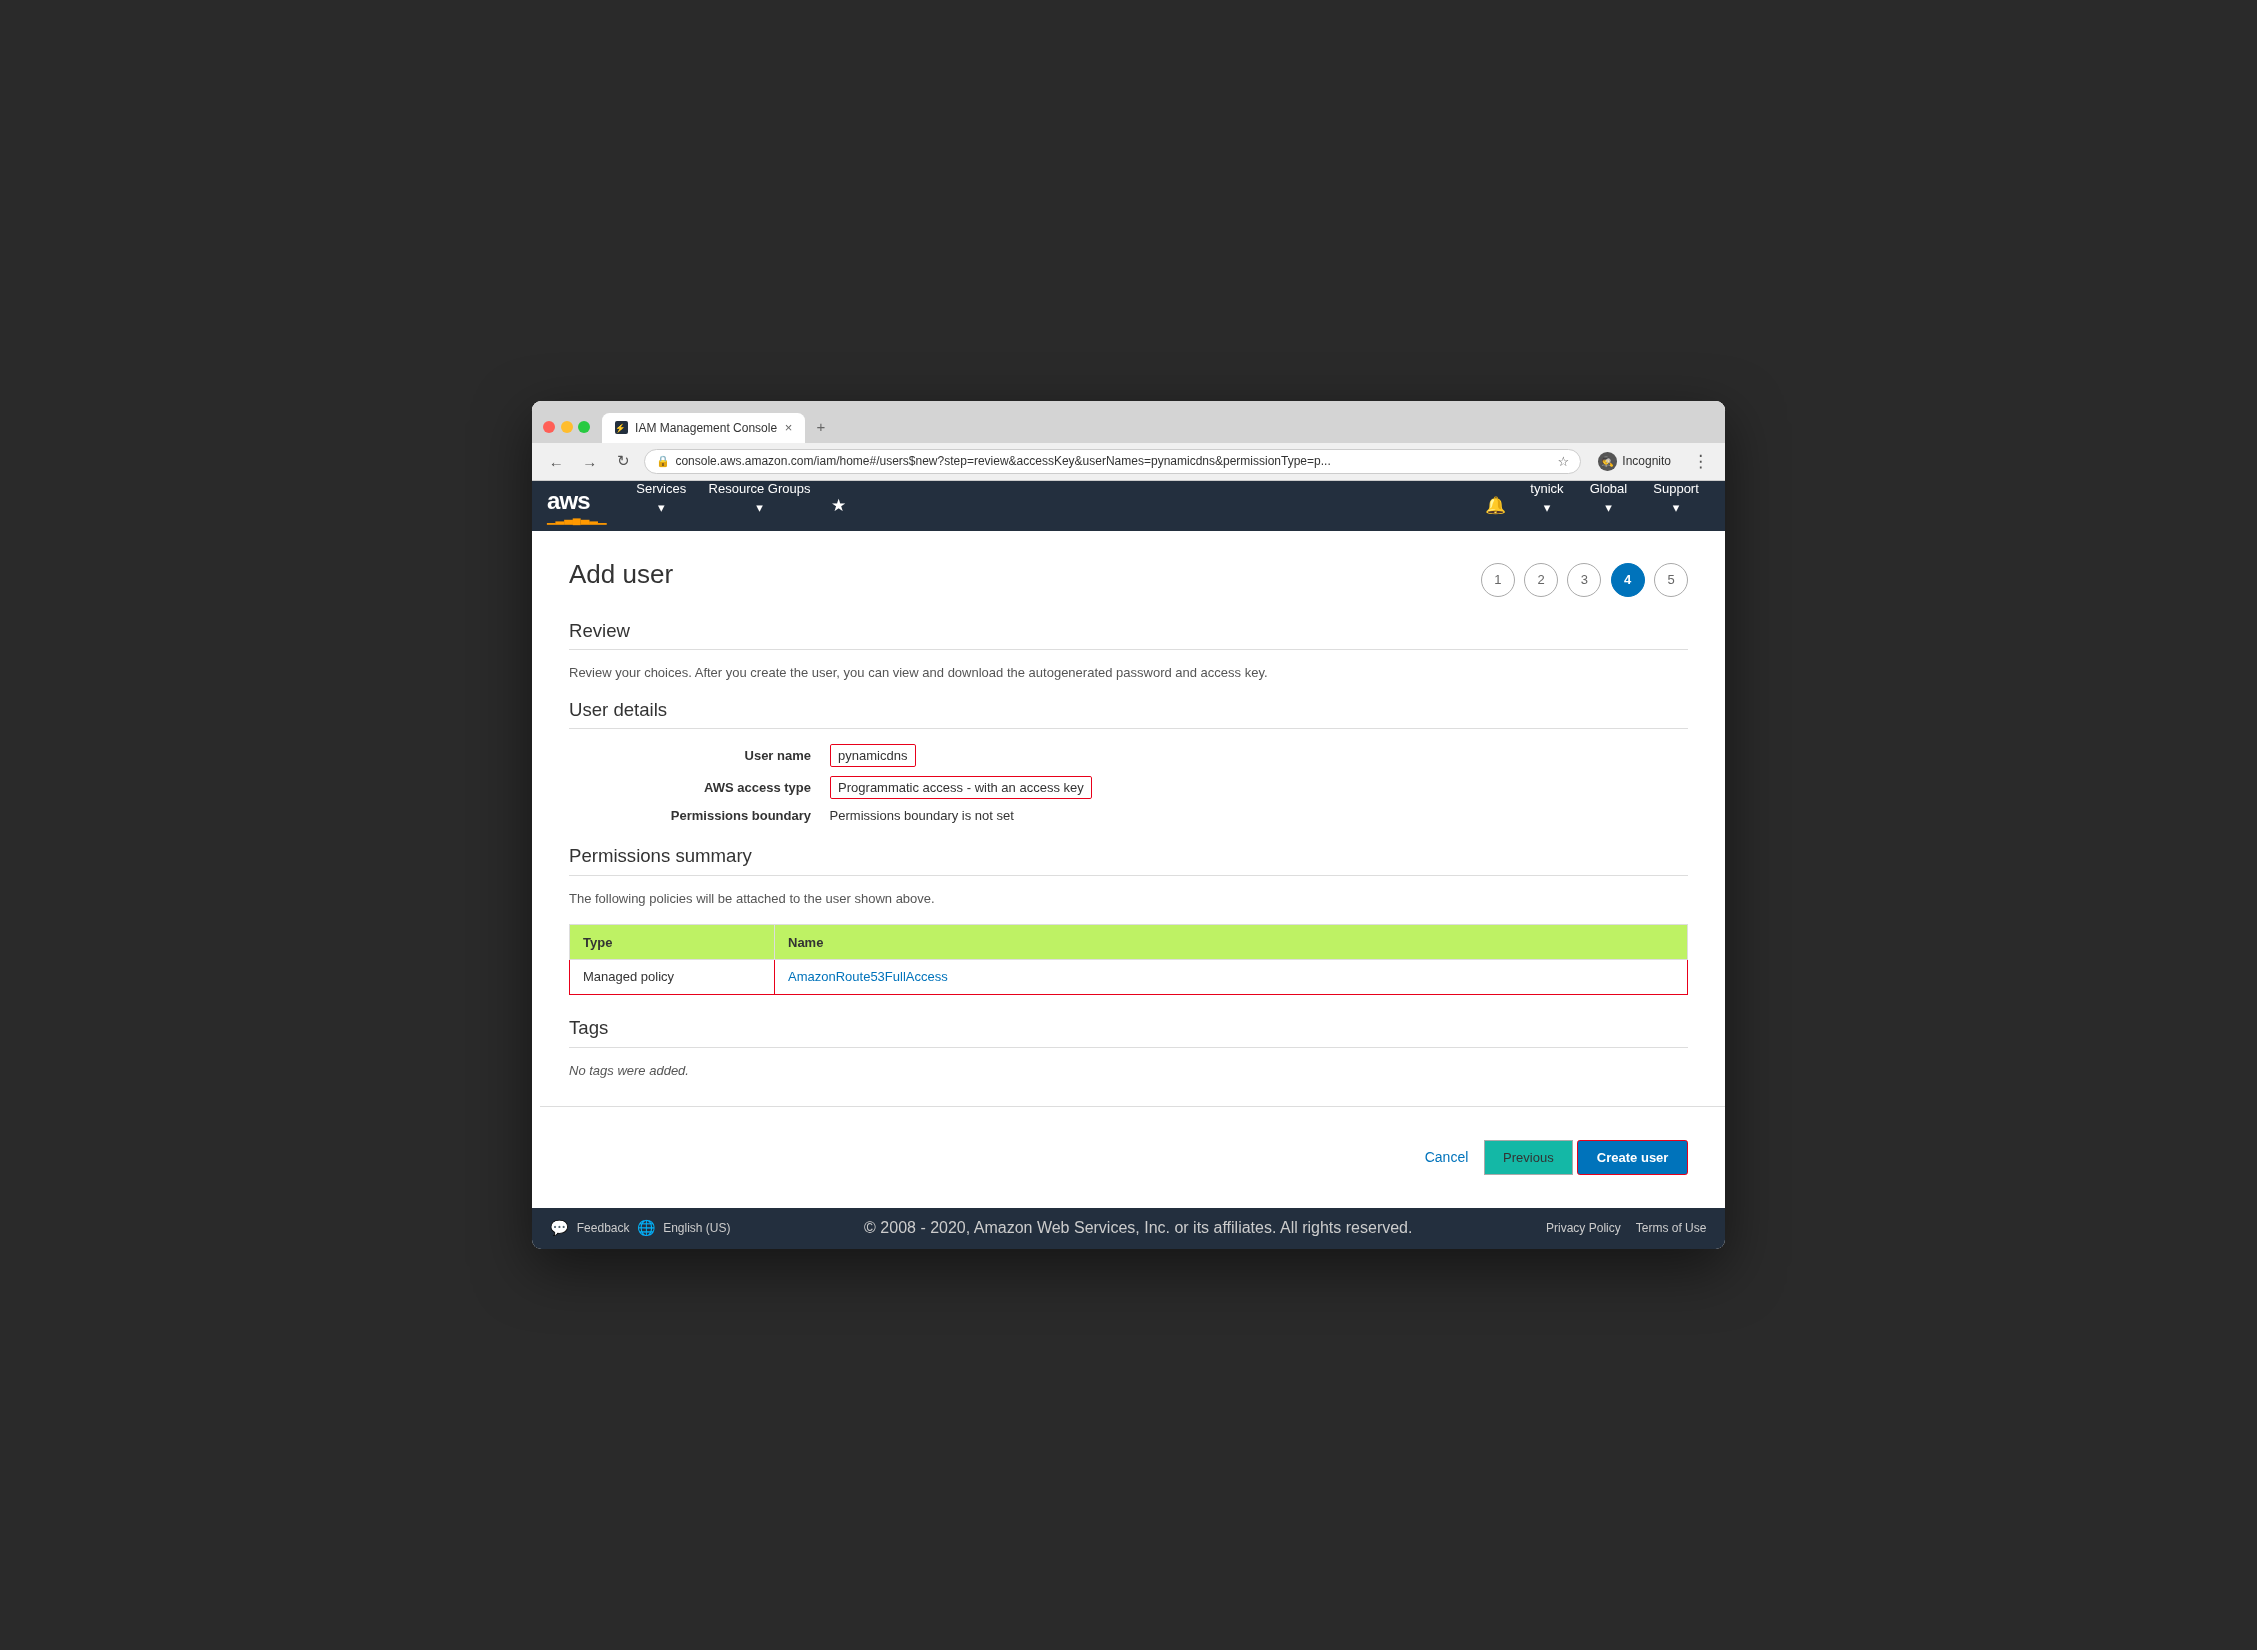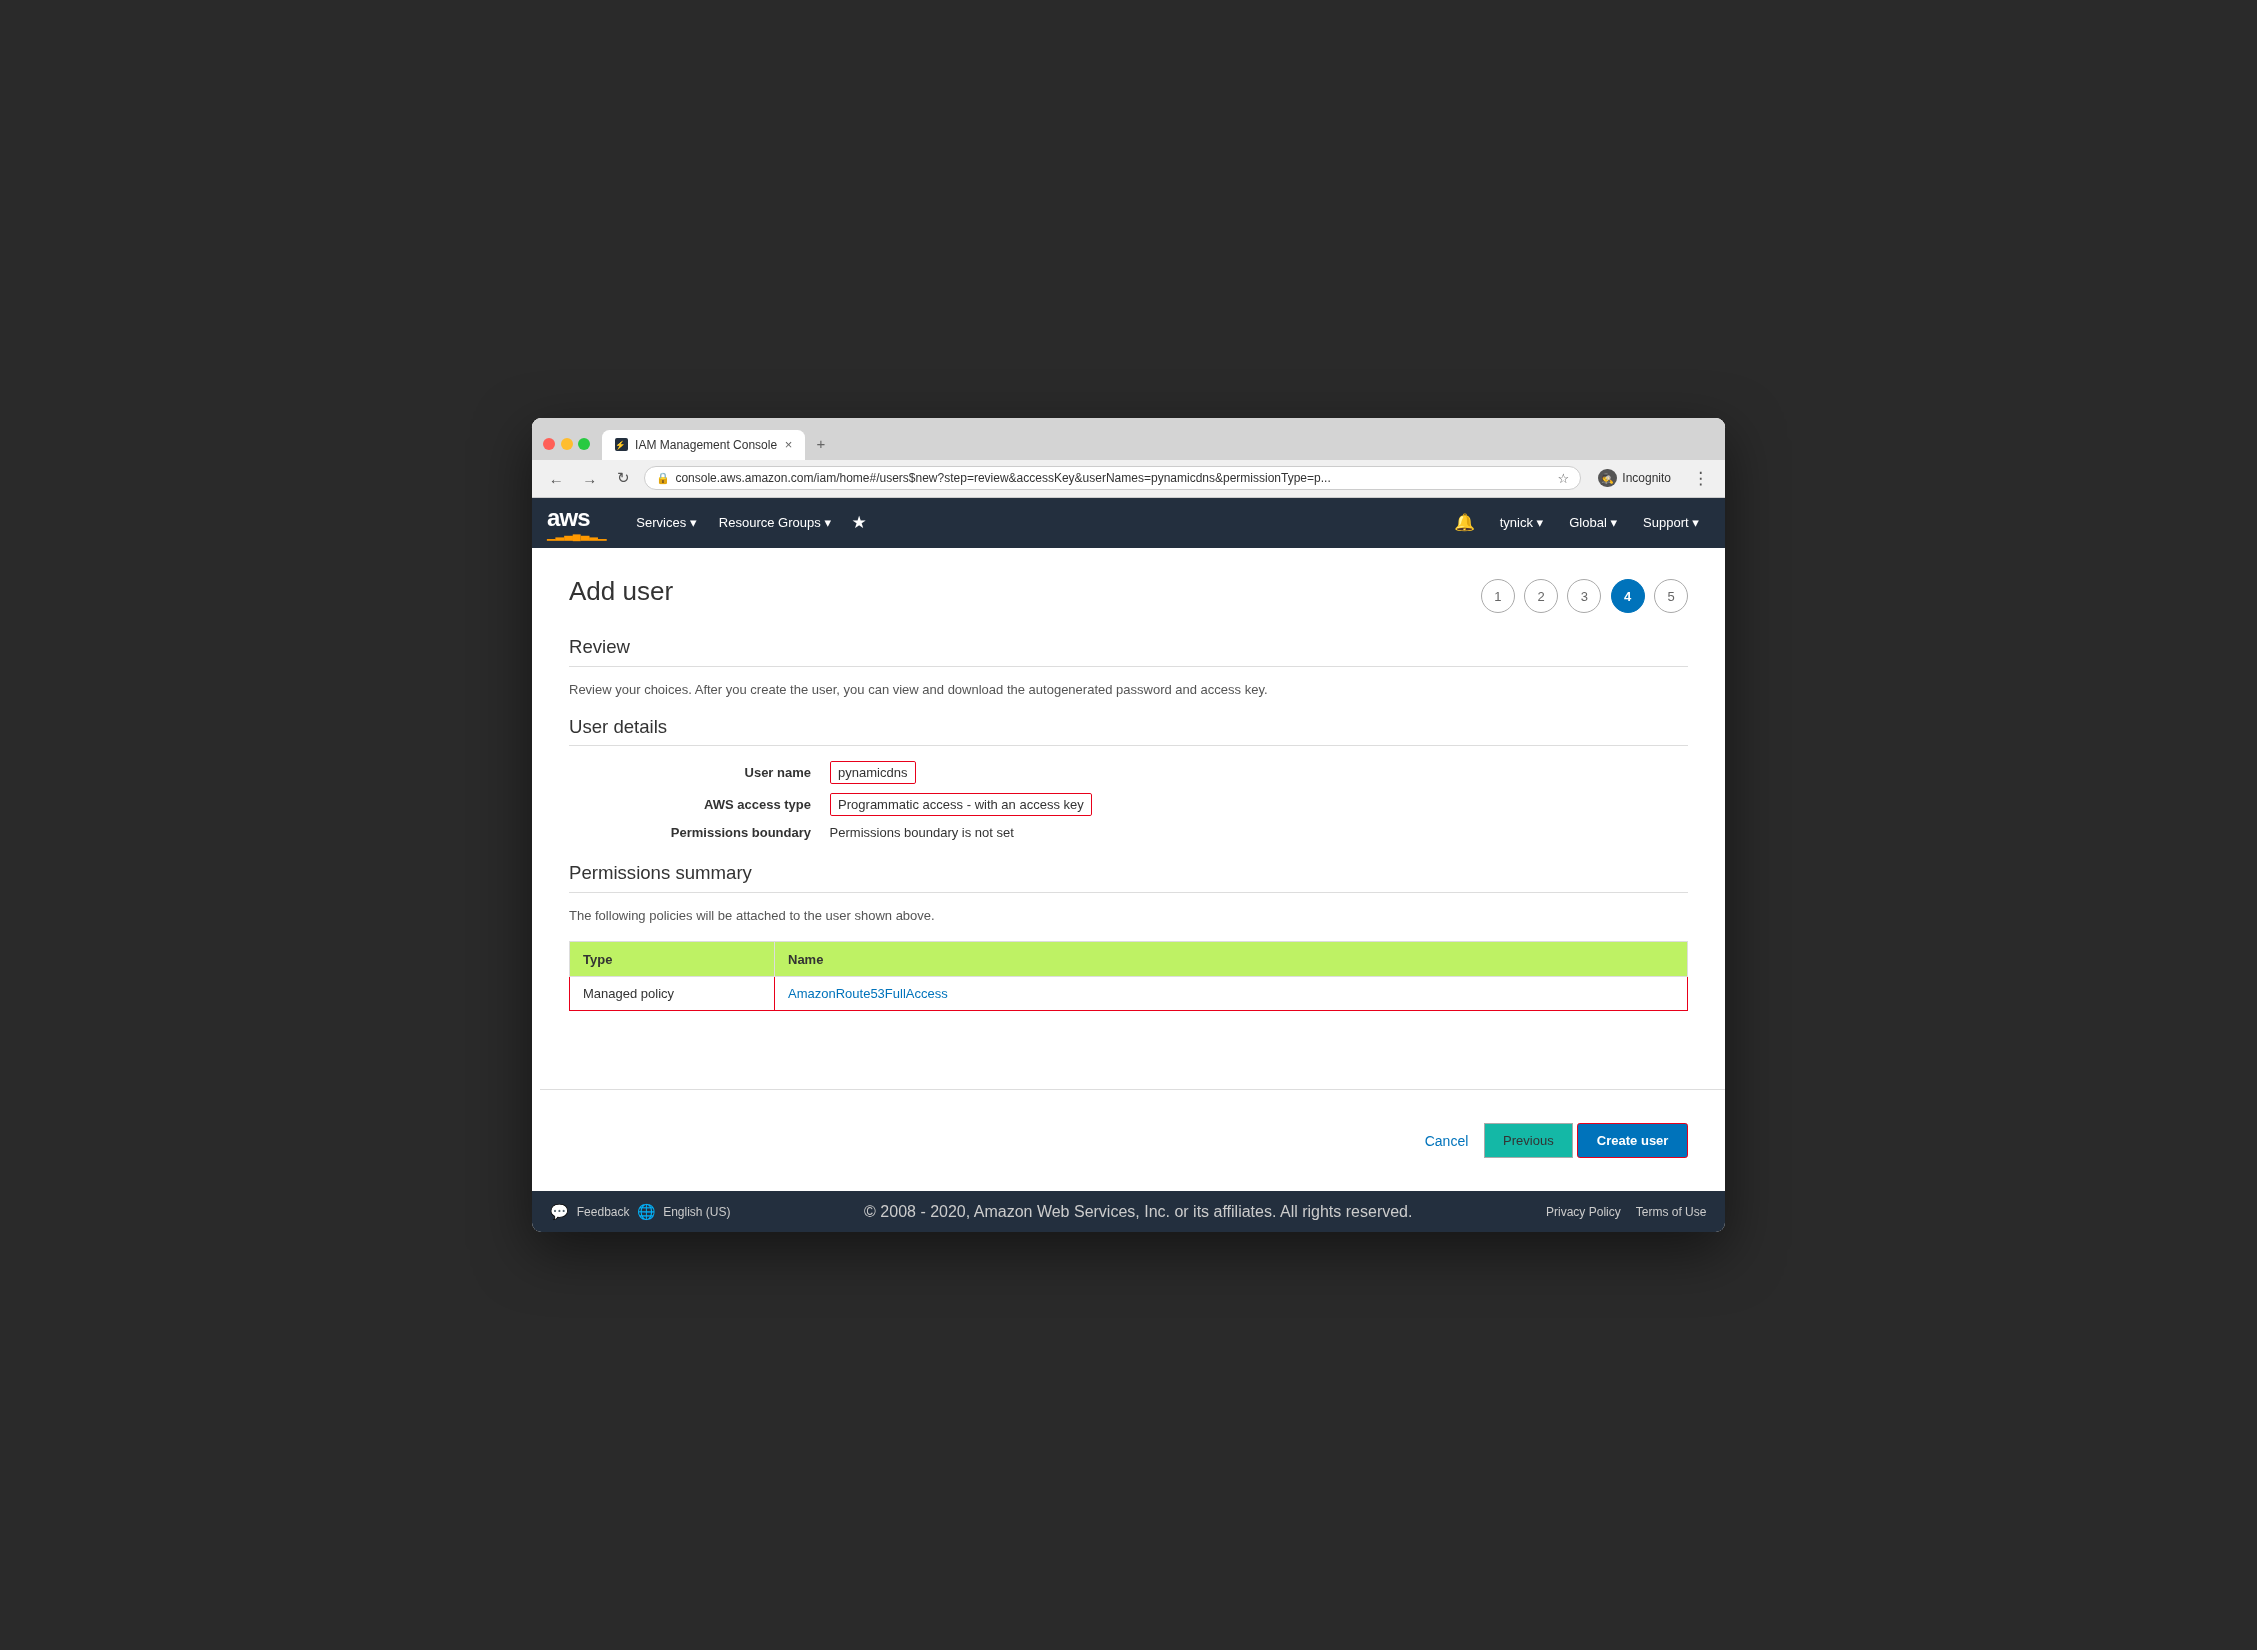--- a/index.html
+++ b/index.html
@@ -180,20 +180,21 @@
     }
     .nav-item {
       color: #fff;
       font-size: 13px;
       padding: 0 11.2px;
       height: 50px;
       display: flex;
       align-items: center;
       gap: 3.7px;
       cursor: pointer;
+      flex-direction: column;
     }
     .nav-right {
       margin-left: auto;
       display: flex;
       align-items: center;
       gap: 3.7px;
     }
     .nav-icon-btn {
       color: #fff;
       font-size: 17px;
@@ -535,20 +536,25 @@
                 <span>Managed policy</span>
               </td>
               <td style="border: 0.9px solid #e8001a;">
                 <a class="link-text">AmazonRoute53FullAccess</a>
               </td>
             </tr>
           </tbody>
         </table>
       </div>
 
+      <div class="tags-section">
+        <h3 class="section-title">Tags</h3>
+        <hr class="section-divider">
+        <p class="tags-empty">No tags were added.</p>
+      </div>
     </div>
 
     <div class="bottom-bar">
       <button class="btn-cancel">Cancel</button>
       <button class="btn-previous">Previous</button>
       <button class="btn-create">Create user</button>
     </div>
 
     <div class="aws-footer">
       <div class="footer-left">

